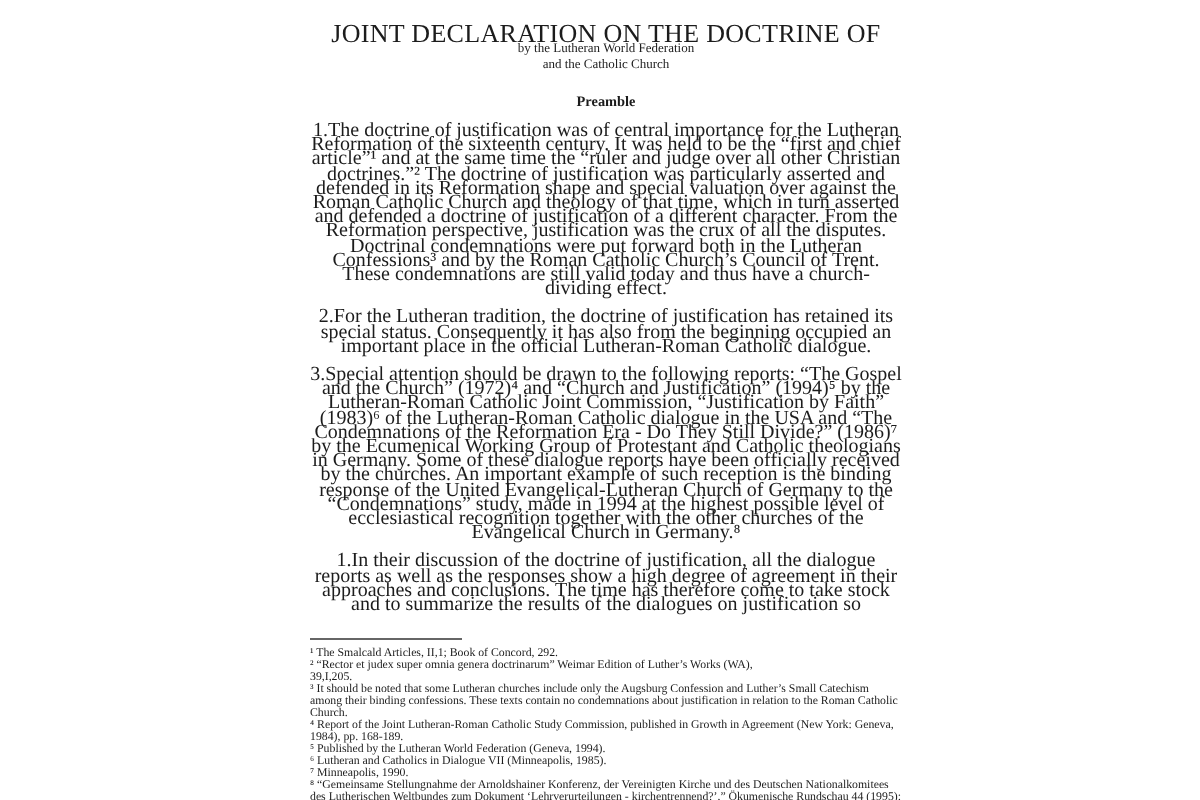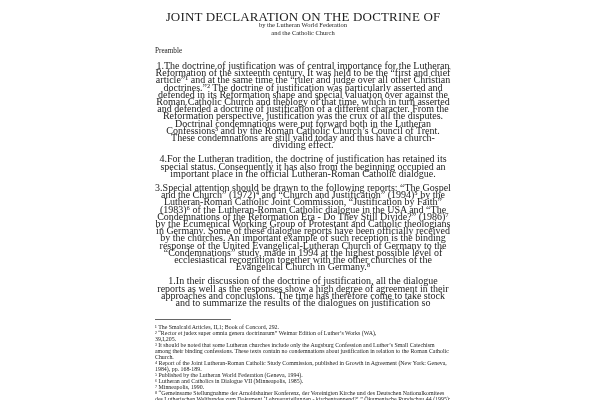--- a/index.html
+++ b/index.html
@@ -23,25 +23,25 @@
     font-weight: normal;
     font-size: 13px;
     line-height: 9px;
     letter-spacing: 0.15px;
   }
   .byline {
     font-size: 6.5px;
     line-height: 8px;
   }
   .section-heading {
-    font-weight: normal;
+    font-weight: bold;
     font-size: 7.2px;
     line-height: 8px;
     margin: 10px 0 0 0;
-    text-align: left;
+    text-align: center;
   }
   .body-para {
     font-size: 10px;
     line-height: 7.2px;
     margin: 7px 0 0 0;
     text-align: center;
   }
   .footnote-sep {
     width: 76px;
     height: 0;
@@ -65,21 +65,21 @@
 
     <div class="title-block">
       <div class="title-line">JOINT DECLARATION ON THE DOCTRINE OF</div>
       <div class="byline">by the Lutheran World Federation</div>
       <div class="byline">and the Catholic Church</div>
     </div>
 
     <div class="section-heading">Preamble</div>
 
     <p class="body-para">1.The doctrine of justification was of central importance for the Lutheran Reformation of the sixteenth century. It was held to be the “first and chief article”¹ and at the same time the “ruler and judge over all other Christian doctrines.”² The doctrine of justification was particularly asserted and defended in its Reformation shape and special valuation over against the Roman Catholic Church and theology of that time, which in turn asserted and defended a doctrine of justification of a different character. From the Reformation perspective, justification was the crux of all the disputes. Doctrinal condemnations were put forward both in the Lutheran Confessions³ and by the Roman Catholic Church’s Council of Trent. These condemnations are still valid today and thus have a church-dividing effect.</p>
-    <p class="body-para">4.For the Lutheran tradition, the doctrine of justification has retained its special status. Consequently it has also from the beginning occupied an important place in the official Lutheran-Roman Catholic dialogue.</p>
+    <p class="body-para">2.For the Lutheran tradition, the doctrine of justification has retained its special status. Consequently it has also from the beginning occupied an important place in the official Lutheran-Roman Catholic dialogue.</p>
     <p class="body-para">3.Special attention should be drawn to the following reports: “The Gospel and the Church” (1972)⁴ and “Church and Justification” (1994)⁵ by the Lutheran-Roman Catholic Joint Commission, “Justification by Faith” (1983)⁶ of the Lutheran-Roman Catholic dialogue in the USA and “The Condemnations of the Reformation Era - Do They Still Divide?” (1986)⁷ by the Ecumenical Working Group of Protestant and Catholic theologians in Germany. Some of these dialogue reports have been officially received by the churches. An important example of such reception is the binding response of the United Evangelical-Lutheran Church of Germany to the “Condemnations” study, made in 1994 at the highest possible level of ecclesiastical recognition together with the other churches of the Evangelical Church in Germany.⁸</p>
     <p class="body-para">1.In their discussion of the doctrine of justification, all the dialogue reports as well as the responses show a high degree of agreement in their approaches and conclusions. The time has therefore come to take stock and to summarize the results of the dialogues on justification so</p>
 
     <div class="footnote-sep"></div>
 
     <div class="footnotes">
       <p class="footnote">¹ The Smalcald Articles, II,1; Book of Concord, 292.</p>
       <p class="footnote">² “Rector et judex super omnia genera doctrinarum” Weimar Edition of Luther’s Works (WA),
 39,I,205.</p>
       <p class="footnote">³ It should be noted that some Lutheran churches include only the Augsburg Confession and Luther’s Small Catechism among their binding confessions. These texts contain no condemnations about justification in relation to the Roman Catholic Church.</p>

